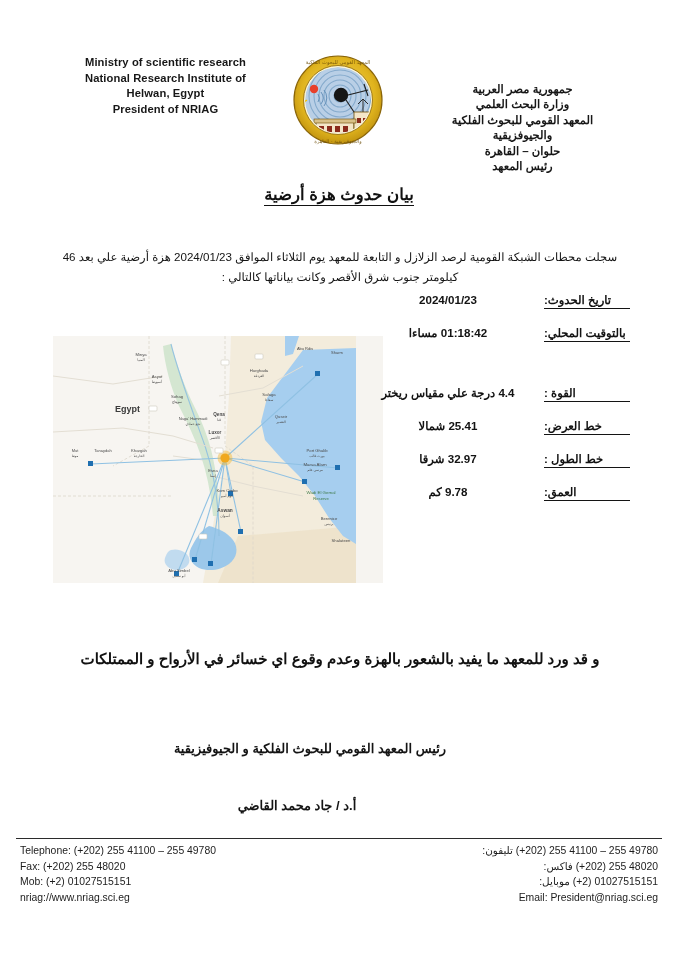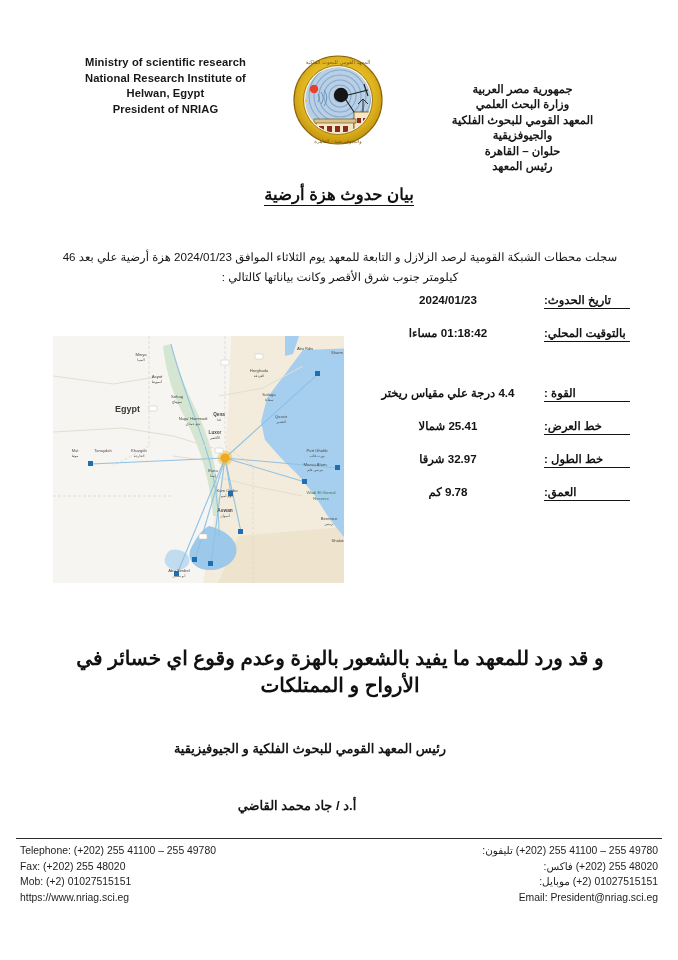--- a/index.html
+++ b/index.html
@@ -91,21 +91,21 @@
     line-height: 20px;
     font-weight: normal;
     color: #141414;
   }
 
   
   .map-wrap {
     position: absolute;
     left: 53px;
     top: 336px;
-    width: 291px;
+    width: 330px;
     height: 247px;
     overflow: hidden;
     background: #f6f4f0;
   }
   .map-svg { display: block; }
 
   
   .fields {
     position: absolute;
     top: 293px;
@@ -137,21 +137,21 @@
   }
 
   
   .note {
     position: absolute;
     top: 645px;
     left: 62px;
     width: 556px;
     direction: rtl;
     text-align: center;
-    font-size: 20px;
+    font-size: 15px;
     line-height: 27px;
     font-weight: bold;
     color: #111;
   }
 
   
   .sig-title {
     position: absolute;
     top: 741px;
     left: 0;
@@ -464,21 +464,21 @@
 
 <div class="sig-title">رئيس المعهد القومي للبحوث الفلكية و الجيوفيزيقية</div>
 <div class="sig-name">أ.د / جاد محمد القاضي</div>
 
 <div class="footer-rule"></div>
 
 <div class="footer-left">
   <div>Telephone: (+202) 255 41100 – 255 49780</div>
   <div>Fax: (+202) 255 48020</div>
   <div>Mob: (+2) 01027515151</div>
-  <div>https://www.nriag.sci.eg</div>
+  <div>nriag://www.nriag.sci.eg</div>
 </div>
 
 <div class="footer-right">
   <div>
     <span class="ltr">(+202) 255 41100 – 255 49780</span>
     <span>تليفون:</span>
   </div>
   <div>
     <span class="ltr">(+202) 255 48020</span>
     <span>فاكس:</span>

